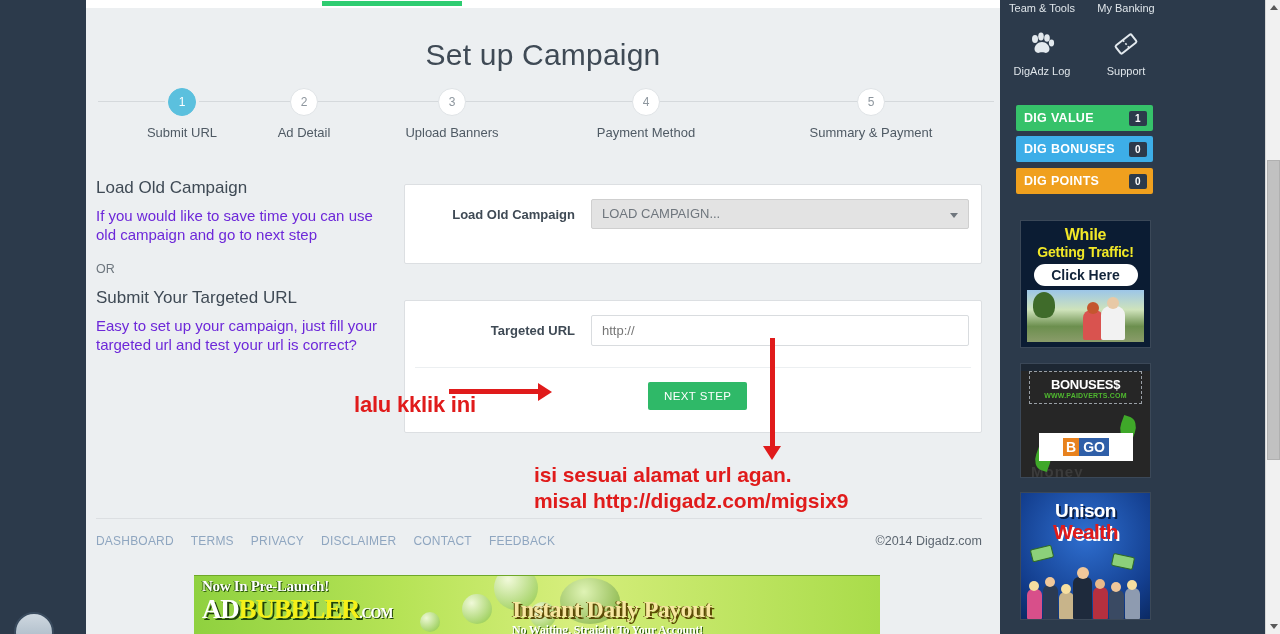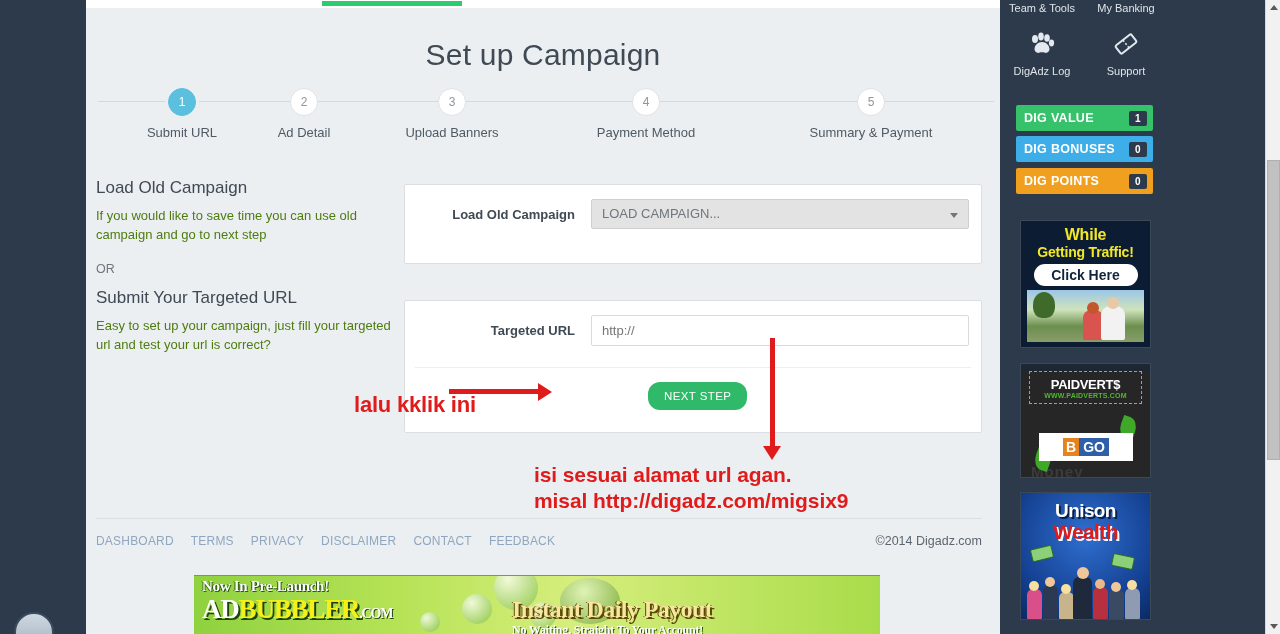--- a/index.html
+++ b/index.html
@@ -68,21 +68,21 @@
     background: #5bc0de; border-color: #5bc0de; color: #ffffff;
     box-shadow: 0 0 0 3px #eceff1;
   }
   .step-label {
     margin-top: 9px; font-size: 13px; color: #4f5a64; white-space: nowrap;
   }
 
   
   .body-left { position: absolute; left: 10px; top: 178px; width: 300px; }
   .h3 { font-size: 17px; font-weight: 400; color: #3f4a55; margin-bottom: 8px; }
-  .p { font-size: 13px; line-height: 19px; color: #4d7c0f; }
+  .p { font-size: 15px; line-height: 19px; color: #6d28d9; }
   .or { font-size: 12.5px; color: #6d767e; margin: 18px 0 12px; }
 
   .panel {
     position: absolute;
     background: #ffffff; border: 1px solid #dcdfe2; border-radius: 2px;
   }
   #panel-load { left: 318px; top: 184px; width: 578px; height: 80px; }
   #panel-url  { left: 318px; top: 300px; width: 578px; height: 133px; }
 
   .field-row { display: flex; align-items: center; padding: 14px 12px 0 0; }
@@ -105,21 +105,21 @@
     flex: 1; height: 31px; background: #ffffff; border: 1px solid #d9dcdf;
     border-radius: 2px; font-size: 13px; color: #a4abb1;
     line-height: 29px; padding-left: 10px;
   }
   .panel-divider {
     position: absolute; left: 10px; right: 10px; top: 66px; height: 1px;
     background: #eceff1;
   }
   .btn-next {
     position: absolute; left: 243px; top: 81px;
-    background: #2fb968; color: #ffffff; border: none; border-radius: 12px;
+    background: #2fb968; color: #ffffff; border: none; border-radius: 2px;
     font-family: "Liberation Sans", sans-serif;
     font-size: 11.5px; letter-spacing: .4px;
     padding: 8px 16px; cursor: pointer;
   }
 
   
   .anno { position: absolute; color: #e01b1b; font-weight: bold; }
   .anno-click {
     left: 268px; top: 392px; font-size: 22px;
     letter-spacing: -.2px;
@@ -519,21 +519,21 @@
           <div class="wgt-head1"></div>
           <div class="wgt-head2"></div>
         </div>
       </div>
     </div>
 
     <div class="ad-card" id="ad-1">
       <div class="pv">
         <div class="pv-ghost">Money</div>
         <div class="pv-box">
-          <div class="pv-title">PAIDVERT$</div>
+          <div class="pv-title">BONUSES$</div>
           <div class="pv-url">WWW.PAIDVERTS.COM</div>
         </div>
         <div class="pv-leaf-a"></div>
         <div class="pv-leaf-b"></div>
         <div class="pv-inner">
           <div class="pv-logo">
             <span class="pv-b">B</span>
             <span class="pv-go">GO</span>
           </div>
         </div>

